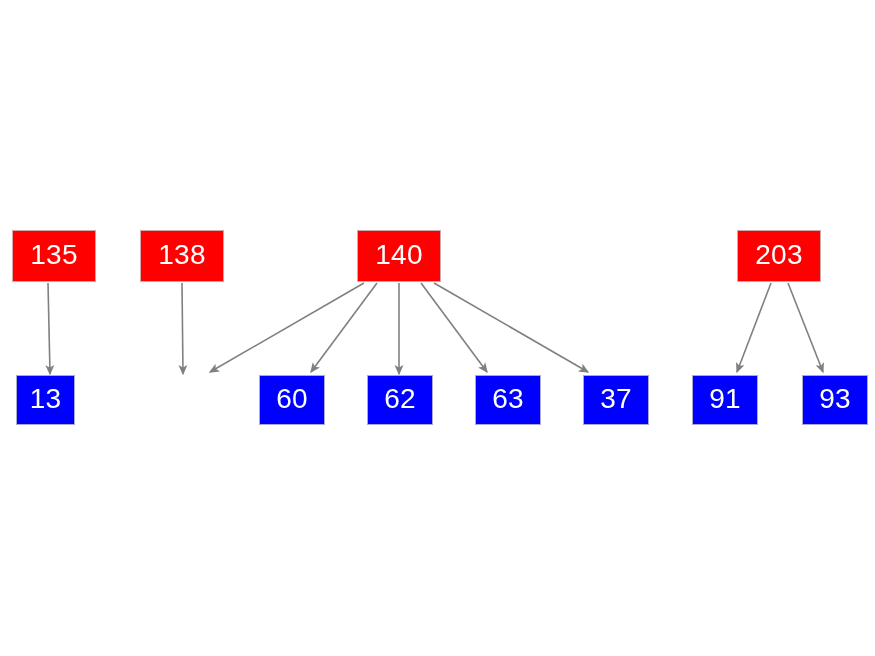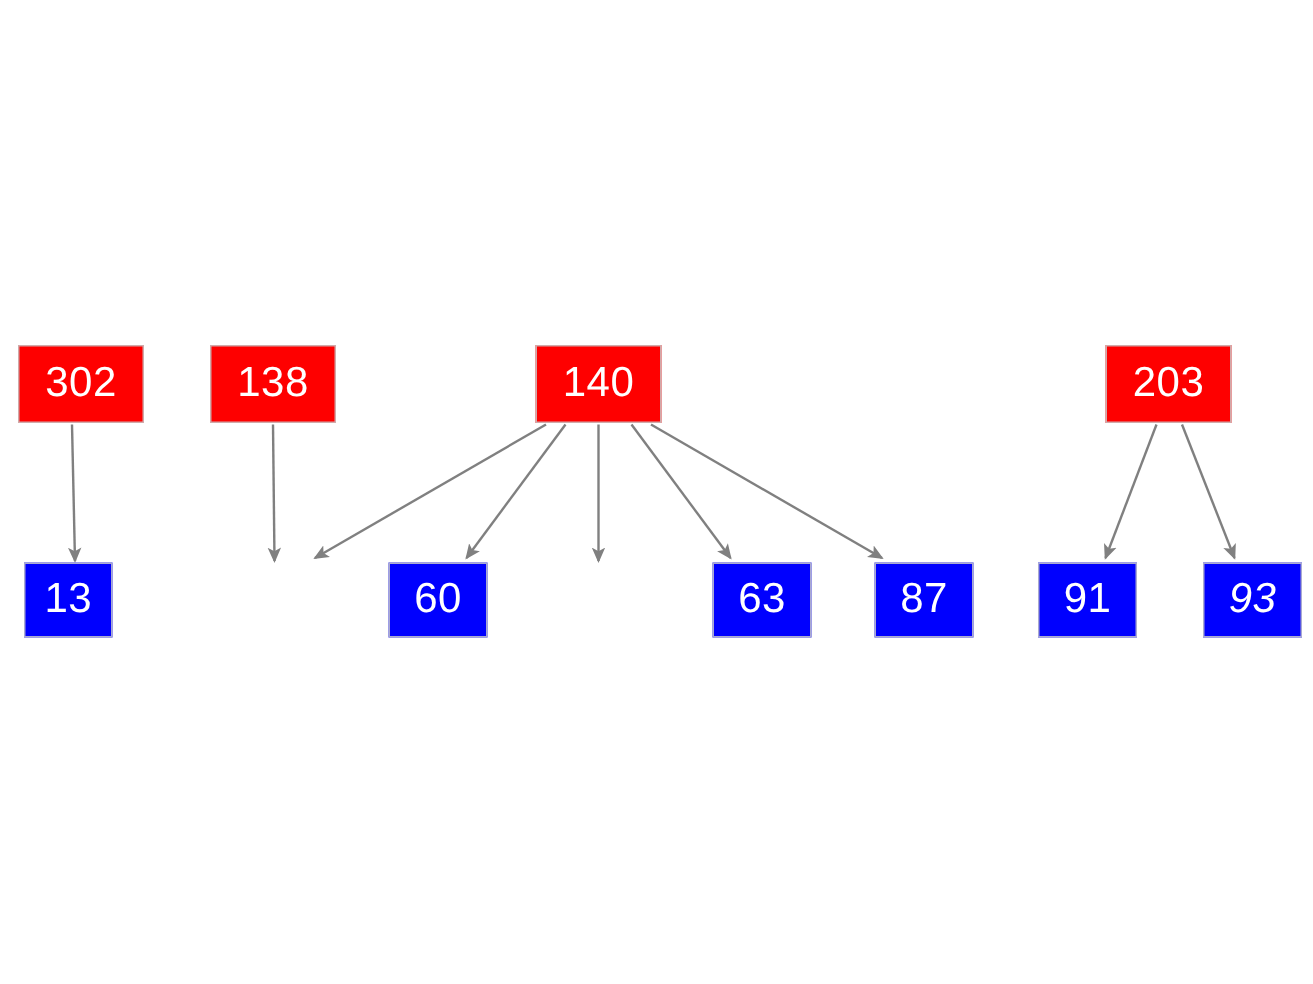--- a/index.html
+++ b/index.html
@@ -76,44 +76,47 @@
         <line x1="399" y1="283" x2="399" y2="374" stroke="#808080" stroke-width="1.6" marker-end="url(#arrowhead)"></line>
         <line x1="421" y1="283" x2="487" y2="372" stroke="#808080" stroke-width="1.6" marker-end="url(#arrowhead)"></line>
         <line x1="434" y1="283" x2="588" y2="372" stroke="#808080" stroke-width="1.6" marker-end="url(#arrowhead)"></line>
         <line x1="771" y1="283" x2="737" y2="372" stroke="#808080" stroke-width="1.6" marker-end="url(#arrowhead)"></line>
         <line x1="788" y1="283" x2="823" y2="372" stroke="#808080" stroke-width="1.6" marker-end="url(#arrowhead)"></line>
       </g>
   </svg>
 
   <div id="node-layer">
       <div class="node parent" style="left: 12px; top: 230px; width: 84px; height: 52px;">
-        <span class="node-label">302</span>
+        <span class="node-label">135</span>
       </div>
       <div class="node parent" style="left: 140px; top: 230px; width: 84px; height: 52px;">
         <span class="node-label">138</span>
       </div>
       <div class="node parent" style="left: 357px; top: 230px; width: 84px; height: 52px;">
         <span class="node-label">140</span>
       </div>
       <div class="node parent" style="left: 737px; top: 230px; width: 84px; height: 52px;">
         <span class="node-label">203</span>
       </div>
       <div class="node child" style="left: 16px; top: 375px; width: 59px; height: 50px;">
         <span class="node-label">13</span>
       </div>
       <div class="node child" style="left: 259px; top: 375px; width: 66px; height: 50px;">
         <span class="node-label">60</span>
       </div>
+      <div class="node child" style="left: 367px; top: 375px; width: 66px; height: 50px;">
+        <span class="node-label">62</span>
+      </div>
       <div class="node child" style="left: 475px; top: 375px; width: 66px; height: 50px;">
         <span class="node-label">63</span>
       </div>
       <div class="node child" style="left: 583px; top: 375px; width: 66px; height: 50px;">
-        <span class="node-label">87</span>
+        <span class="node-label">37</span>
       </div>
       <div class="node child" style="left: 692px; top: 375px; width: 66px; height: 50px;">
         <span class="node-label">91</span>
       </div>
-      <div class="node child" style="left: 802px; top: 375px; width: 66px; height: 50px; font-style: italic;">
+      <div class="node child" style="left: 802px; top: 375px; width: 66px; height: 50px;">
         <span class="node-label">93</span>
       </div>
     </div>
 
 </div>
 
 </body></html>

